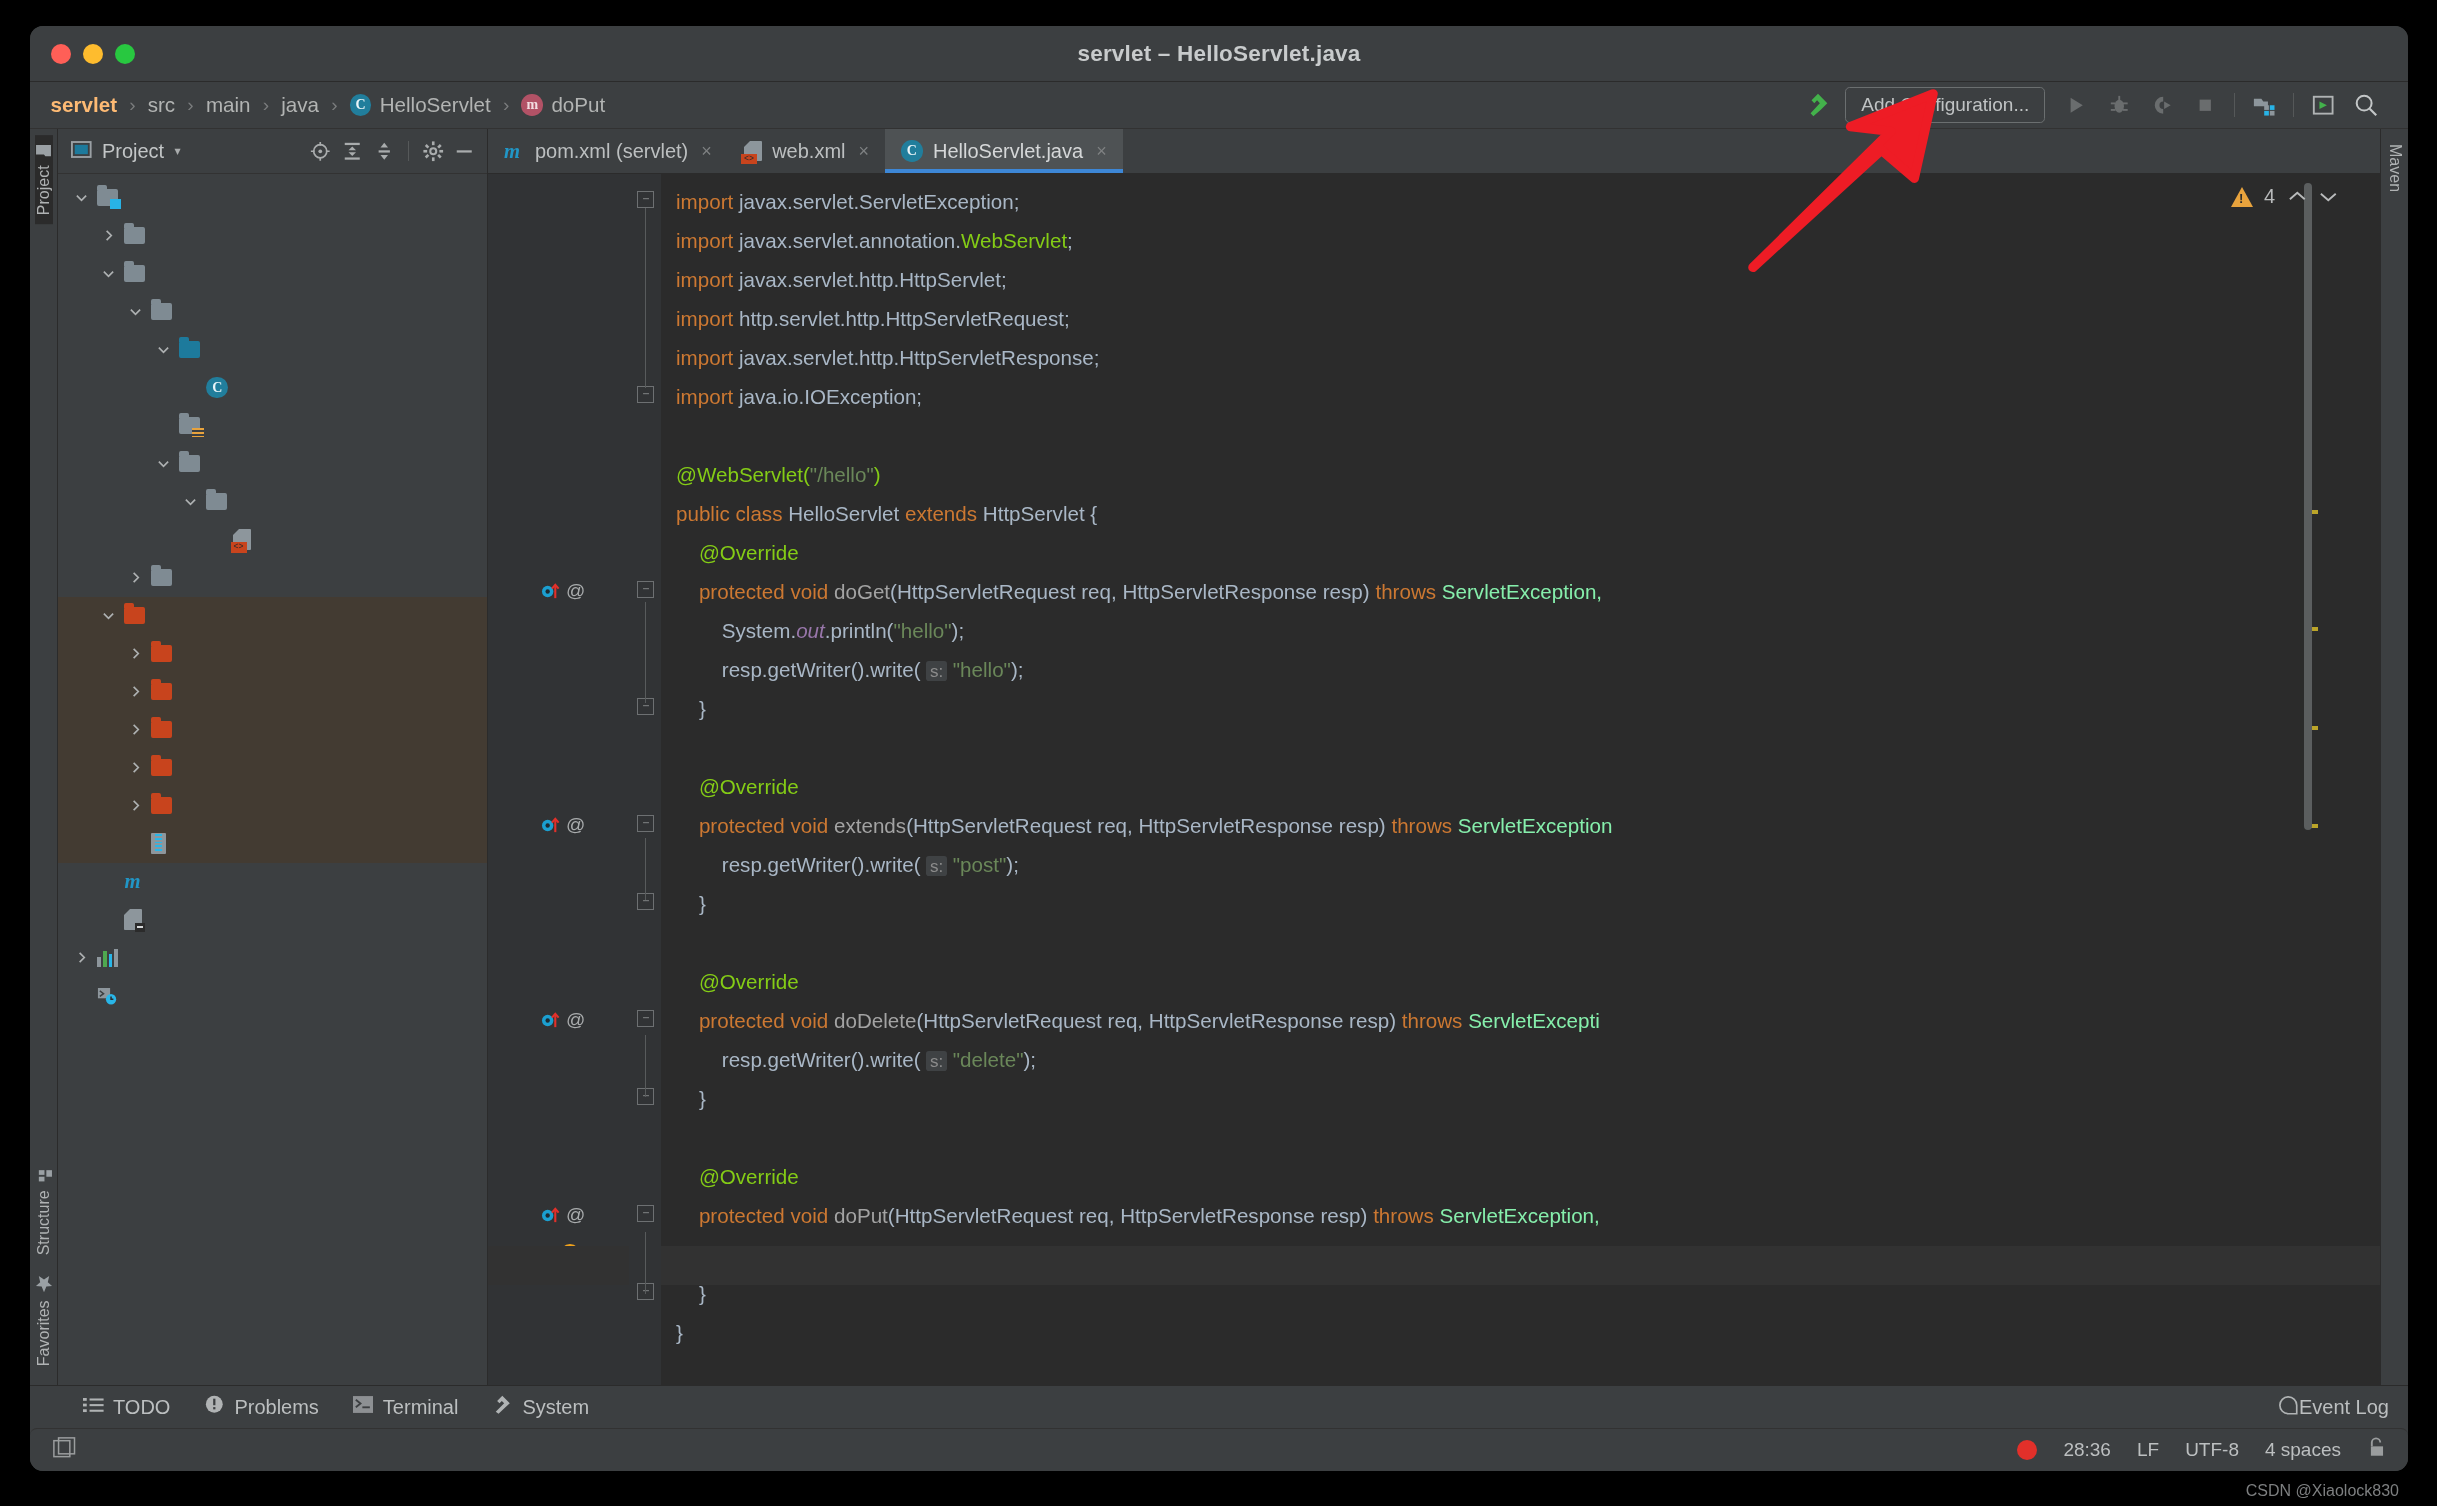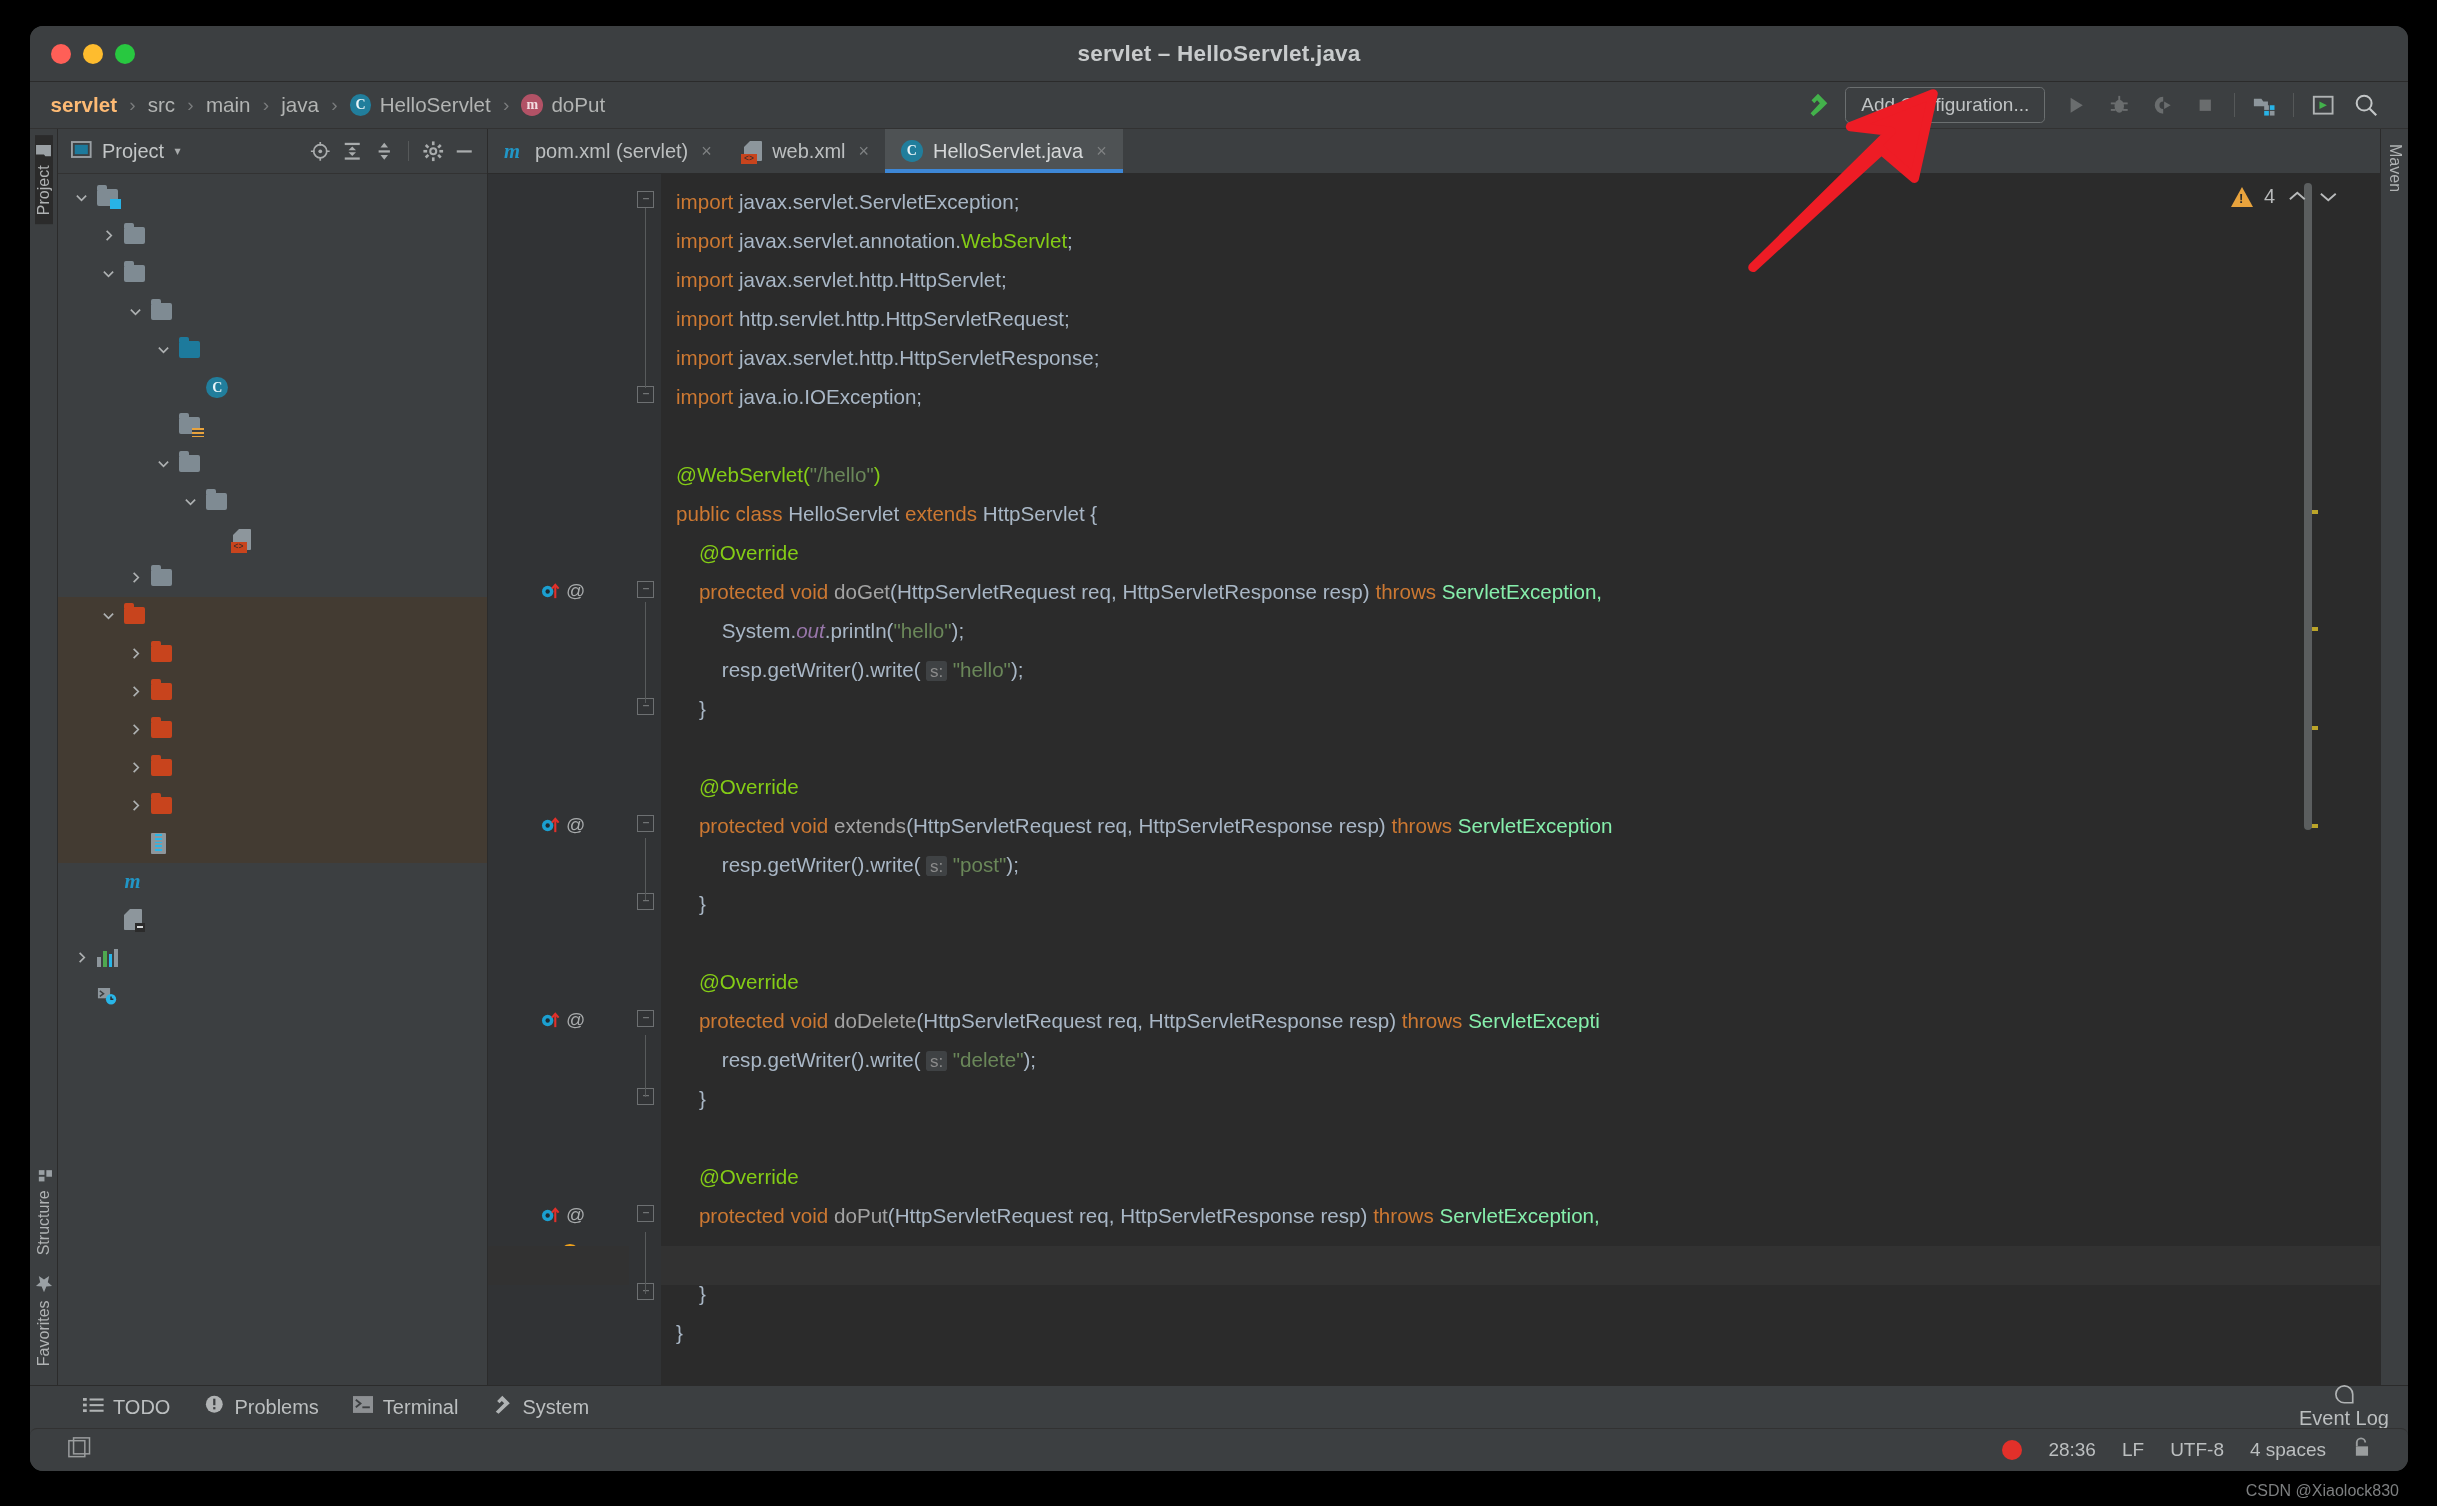--- a/index.html
+++ b/index.html
@@ -286,24 +286,24 @@
     font-size: 13px; font-weight: bold; font-family: "Liberation Sans", sans-serif;
   }
 
   
   .toolwin-bar {
     height: 43px; flex: 0 0 43px; background: #3c3f41;
     display: flex; align-items: center; padding-left: 53px; gap: 34px;
     border-top: 0.9px solid #2b2b2b;
   }
   .tw-item { display: flex; align-items: center; gap: 9.4px; font-size: 20px; color: #bcbfc0; }
-  .tw-right { margin-left: auto; display: flex; align-items: center; gap: 0; padding-right: 19px; flex-direction: column; }
+  .tw-right { margin-left: auto; display: flex; align-items: center; gap: 0; padding-right: 19px; }
   .statusbar {
     height: 43px; flex: 0 0 43px; background: #3c3f41;
-    display: flex; align-items: center; padding: 0 37px; border-top: 0.9px solid #323232; border-radius: 7px;
+    display: flex; align-items: center; padding: 0 22px; border-top: 0.9px solid #323232; border-radius: 7px;
   }
   .sb-left { display: flex; align-items: center; gap: 13px; }
   .sb-right { margin-left: auto; display: flex; align-items: center; gap: 26px; font-size: 19px; color: #bcbfc0; }
   .rec-dot { width: 20.6px; height: 20.6px; border-radius: 50%; background: #e2302a; }
 
   .arrow-overlay { position: absolute; left: 0; top: 0; pointer-events: none; }
   .watermark {
     position: absolute; right: 38px; bottom: 5.6px;
     color: #7d7f80; font-size: 16px;
   }

